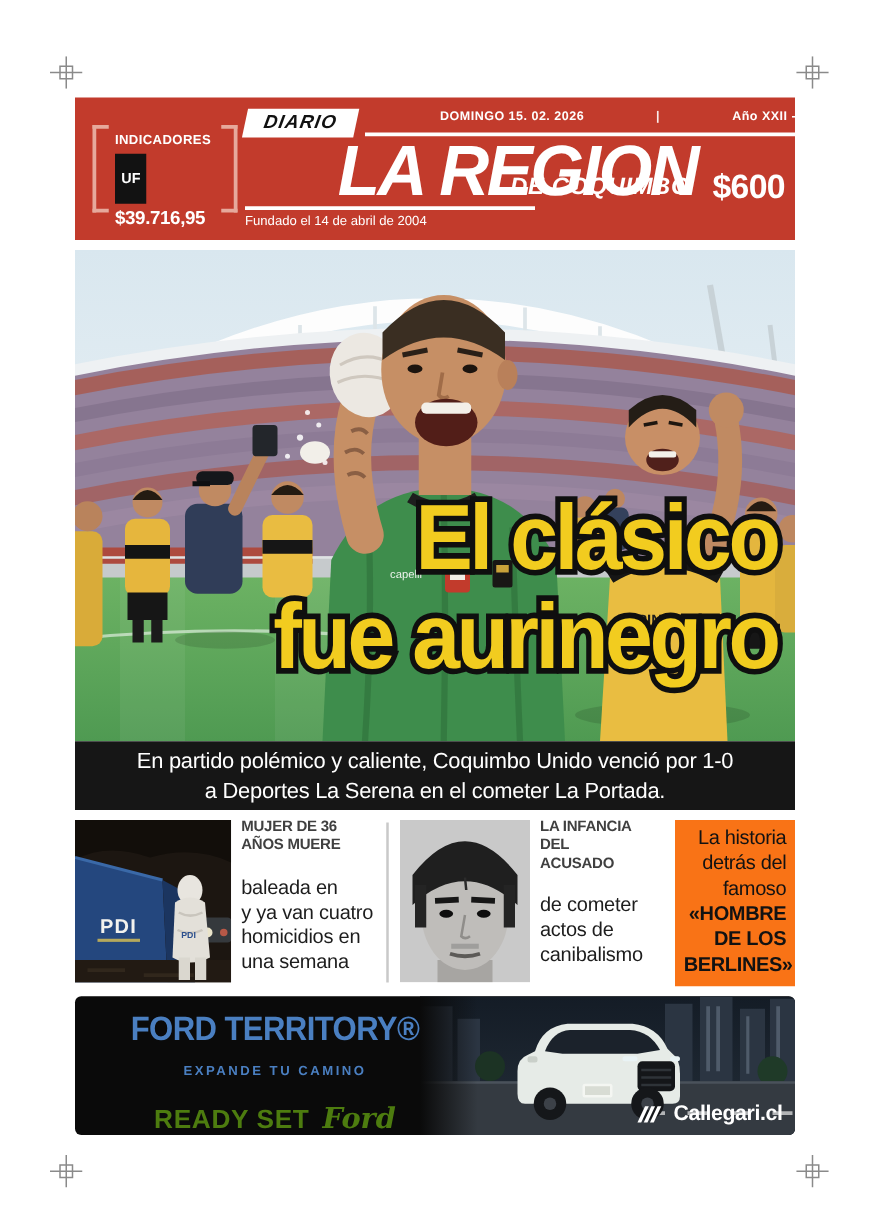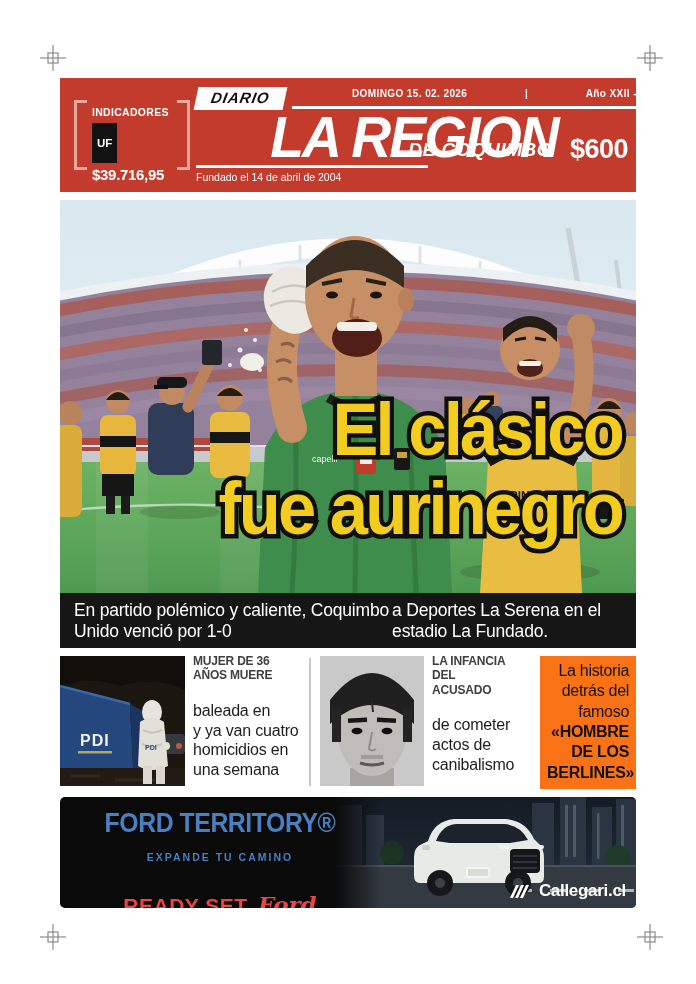--- a/index.html
+++ b/index.html
@@ -34,40 +34,40 @@
 
   
   .lead-photo { left:60px; top:200px; width:576px; height:393px; overflow:hidden; background:#cfe0e8; }
   .headline { right:14px; top:190px; width:100%; text-align:right; line-height:79px; font-weight:bold;
               font-size:74px; letter-spacing:-3px; color:#F2CC1F;
               -webkit-text-stroke:9px #0f0f0f; paint-order:stroke fill; }
   .headline div { transform:scaleX(.93); transform-origin:100% 50%; white-space:nowrap; }
 
   
   .deck { left:60px; top:593px; width:576px; height:55px; background:#161616; color:#fff;
-          display:flex; flex-direction:row; align-items:center; justify-content:center; gap:3px;
-          font-size:17.5px; letter-spacing:-.2px;padding-left:14px; }
+          display:flex; flex-direction:column; align-items:center; justify-content:center; gap:3px;
+          font-size:17.5px; letter-spacing:-.2px; }
 
   
   .stories { left:60px; top:656px; width:576px; height:133px; }
   .sphoto { position:absolute; top:0; overflow:hidden; }
   .story-text { position:absolute; top:-2px; }
   .kicker { color:#404040; font-weight:bold; font-size:12px; line-height:1.2; letter-spacing:-.2px; }
   .sbody { color:#1d1d1d; font-size:16px; line-height:1.24; margin-top:18px; letter-spacing:-.2px; }
   .vdivider { position:absolute; left:249px; top:2px; height:128px; width:2px; background:#c9c9c9; }
   .graybox { position:absolute; left:480px; top:0; width:96px; height:133px; background:#f97316;
              text-align:right; padding:5px 7px; color:#121212; font-size:16px; line-height:1.27; letter-spacing:-.3px; }
   .graybox .emph { font-weight:bold; }
 
   
   .ad { left:60px; top:797px; width:576px; height:111px; background:#0a0a0a; border-radius:5px; overflow:hidden; }
   .ad-left { position:absolute; left:0; top:0; width:300px; height:111px; text-align:center; z-index:2;padding-left:20px; }
   .ad-brand { margin-top:11px; color:#4A7FC1; font-size:27px; font-weight:bold; letter-spacing:-.5px; transform:scaleX(.92); white-space:nowrap; }
   .ad-tagline { color:#4A7FC1; font-size:10.5px; font-weight:bold; letter-spacing:2px; margin-top:12px; }
-  .ad-slogan { margin-top:28px; color:#ef4444; }
+  .ad-slogan { margin-top:18px; color:#4d7c0f; }
   .ad-slogan .b { font-size:21px; font-weight:bold; letter-spacing:.5px; }
   .ad-slogan .s { font-family:"DejaVu Serif", serif; font-style:italic; font-weight:bold; font-size:23px; margin-left:6px; }
   .ad-scene { position:absolute; right:0; top:0; }
   .dealer { position:absolute; right:10px; bottom:7px; color:#fff; font-weight:bold; font-size:17px; letter-spacing:-.3px; z-index:3; display:flex; align-items:center;gap:10px; }
   .slashes { display:inline-flex; gap:2px; margin-right:3px; transform:skewX(-25deg); }
   .slashes i { display:block; width:3px; height:13px; background:#fff; }
 </style>
 </head>
 <body>
 
@@ -269,21 +269,21 @@
       <rect x="337" y="252" width="10" height="6" fill="#caa23a"></rect>
     </svg>
     <div class="abs headline">
       <div>El clásico</div>
       <div>fue aurinegro</div>
     </div>
   </div>
 
   <div class="abs deck">
     <div>En partido polémico y caliente, Coquimbo Unido venció por 1-0</div>
-    <div>a Deportes La Serena en el estadio La Fundado.</div>
+    <div>a Deportes La Serena en el cometer La Portada.</div>
   </div>
 
   <div class="abs stories">
 
     <div class="sphoto" style="left:0;width:125px;height:160px">
       <svg width="125" height="130" viewBox="0 0 125 130">
         <rect width="125" height="130" fill="#1c1611"></rect>
         <path d="M0,0 H125 V34 Q95,20 60,30 Q25,18 0,32 Z" fill="#120e0a"></path>
         <rect x="100" y="78" width="25" height="20" rx="3" fill="#3a3f45" opacity=".85"></rect>
         <circle cx="106" cy="90" r="4" fill="#fdf6d8" opacity=".9"></circle>

